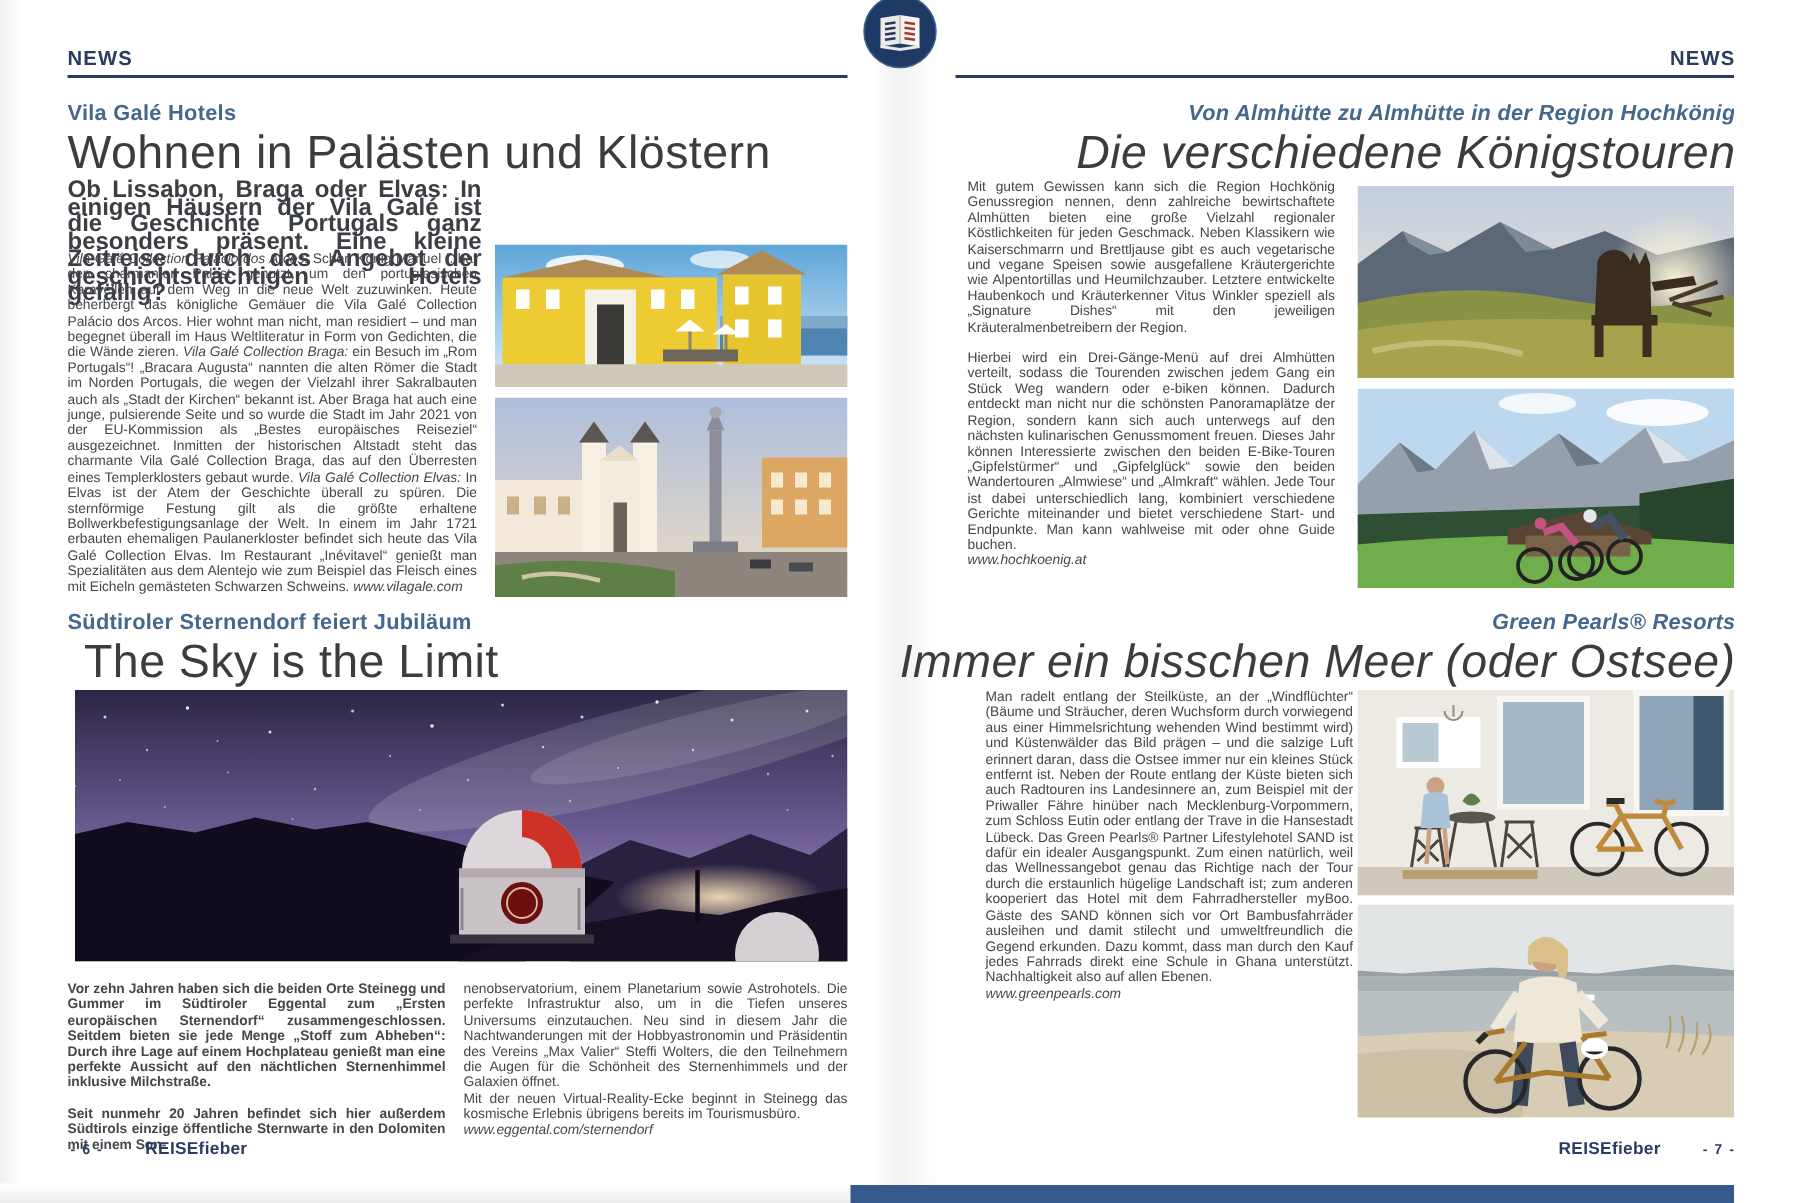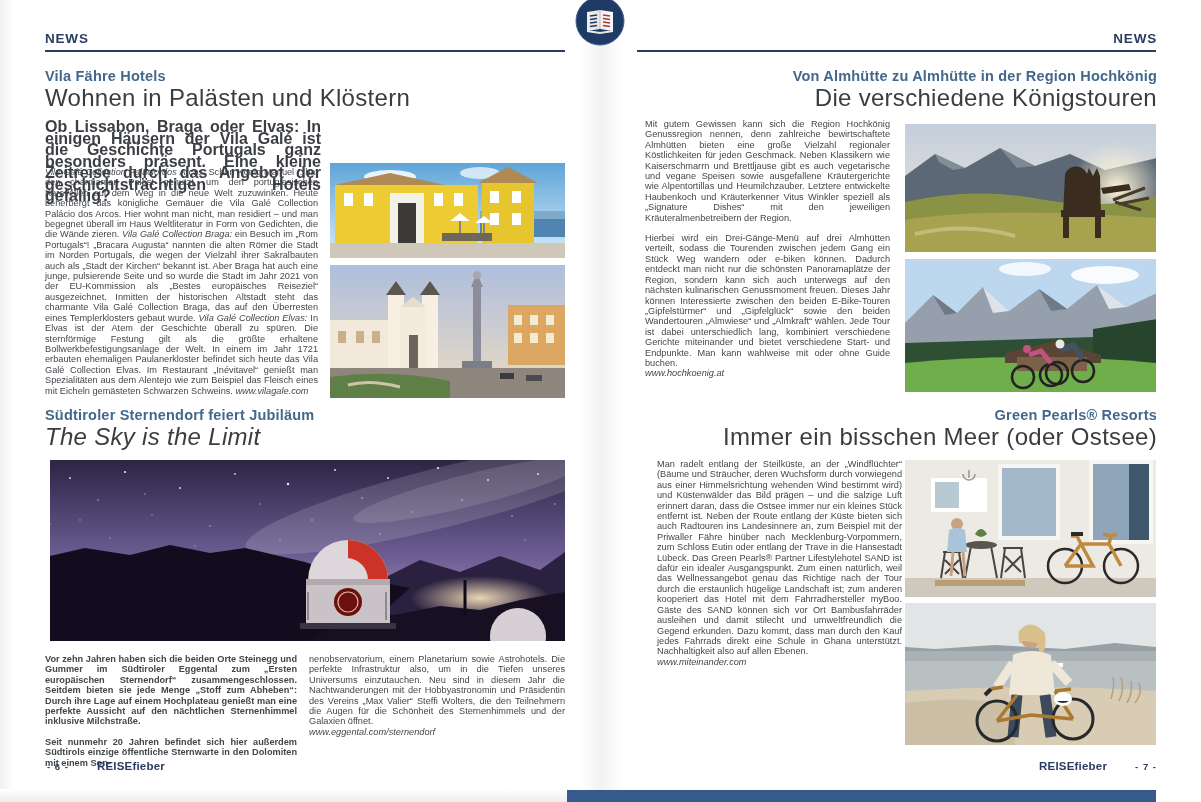--- a/index.html
+++ b/index.html
@@ -7,27 +7,27 @@
   }
   html,body{margin:0;padding:0;background:#ffffff;}
   .spread{position:relative;width:1156px;height:802px;background:#fff;overflow:hidden;
           font-family:"Liberation Sans","DejaVu Sans",sans-serif;color:var(--ink);}
   .abs{position:absolute;}
   
   .news{font-size:13.5px;font-weight:bold;letter-spacing:.8px;color:var(--navy);}
   .rule{height:2px;background:var(--navy);}
   
   .kicker{font-size:14.5px;font-weight:bold;color:var(--blue);letter-spacing:.2px;}
-  .headline{font-size:24px;color:var(--head);letter-spacing:.3px;white-space:nowrap;}
+  .headline{font-size:31px;color:var(--head);letter-spacing:.3px;white-space:nowrap;}
   .intro{font-size:16px;font-weight:bold;line-height:11.5px;text-align:justify;color:#3b3e42;}
   .body{font-size:9.2px;line-height:10.4px;text-align:justify;}
   .body p{margin:0;}
   .body p.gap{margin-bottom:10px;}
   .url{font-style:italic;}
-  .right-al{text-align:right;}
+  .right-al{text-align:right;font-style:italic;}
   figure{margin:0;padding:0;}
   figure svg{display:block;width:100%;height:100%;}
   
   .foot{display:flex;align-items:baseline;gap:28px;color:var(--brand);}
   .pageno{font-size:9.5px;font-weight:bold;letter-spacing:1px;}
   .brand{font-size:11.5px;font-weight:bold;letter-spacing:.2px;}
   
   .gutter{left:580px;top:0;width:42px;height:790px;
           background:linear-gradient(to right,rgba(0,0,0,0),rgba(60,60,70,.07) 50%,rgba(0,0,0,0));}
   .edge-l{left:0;top:0;width:14px;height:802px;background:linear-gradient(to right,rgba(0,0,0,.06),rgba(0,0,0,0));}
@@ -39,21 +39,21 @@
 </head>
 <body>
 
 <div class="spread">
 
   <div class="abs" style="left:0;top:0;width:600px;height:790px;">
     <div class="abs news" style="left:45px;top:31px;">NEWS</div>
     <div class="abs rule" style="left:45px;top:50px;width:520px;"></div>
 
     <div>
-      <div class="abs kicker" style="left:45px;top:68px;">Vila Fähre Hotels</div>
+      <div class="abs kicker" style="left:45px;top:68px;">Vila Galé Hotels</div>
       <div class="abs headline" style="left:45px;top:84px;">Wohnen in Palästen und Klöstern</div>
       <div class="abs intro" style="left:45px;top:121px;width:276px;">Ob Lissabon, Braga oder Elvas: In einigen Häusern der Vila Galé ist die Geschichte Portugals ganz besonders präsent. Eine kleine Zeitreise durch das Angebot der geschichtsträchtigen Hotels gefällig?</div>
       <div class="abs body" style="left:45px;top:167px;width:273px;"><i>Vila Galé Collection Palácio dos Arcos:</i><span> Schon König Manuel I. hat den charmanten Palast genutzt, um den portugiesischen Karavellen auf dem Weg in die neue Welt zuzuwinken. Heute beherbergt das königliche Gemäuer die Vila Galé Collection Palácio dos Arcos. Hier wohnt man nicht, man residiert – und man begegnet überall im Haus Weltliteratur in Form von Gedichten, die die Wände zieren. </span><i>Vila Galé Collection Braga:</i><span> ein Besuch im „Rom Portugals“! „Bracara Augusta“ nannten die alten Römer die Stadt im Norden Portugals, die wegen der Vielzahl ihrer Sakralbauten auch als „Stadt der Kirchen“ bekannt ist. Aber Braga hat auch eine junge, pulsierende Seite und so wurde die Stadt im Jahr 2021 von der EU-Kommission als „Bestes europäisches Reiseziel“ ausgezeichnet. Inmitten der historischen Altstadt steht das charmante Vila Galé Collection Braga, das auf den Überresten eines Templerklosters gebaut wurde. </span><i>Vila Galé Collection Elvas:</i><span> In Elvas ist der Atem der Geschichte überall zu spüren. Die sternförmige Festung gilt als die größte erhaltene Bollwerkbefestigungsanlage der Welt. In einem im Jahr 1721 erbauten ehemaligen Paulanerkloster befindet sich heute das Vila Galé Collection Elvas. Im Restaurant „Inévitavel“ genießt man Spezialitäten aus dem Alentejo wie zum Beispiel das Fleisch eines mit Eicheln gemästeten Schwarzen Schweins. </span><i>www.vilagale.com</i></div>
 
       <figure class="abs" style="left:330px;top:163px;width:235px;height:95px;">
         <svg viewBox="0 0 235 95" preserveAspectRatio="none">
           <defs>
             <linearGradient id="sky1" x1="0" y1="0" x2="0" y2="1">
               <stop offset="0" stop-color="#5ea5d8"></stop>
                 <stop offset="1" stop-color="#d9ecf8"></stop>
@@ -123,21 +123,21 @@
           <path d="M0,112 Q60,104 120,116 L120,133 L0,133 Z" fill="#5e7f46"></path>
           <path d="M18,120 Q40,114 70,122" stroke="#cfc4a8" stroke-width="3" fill="none"></path>
           <rect x="170" y="108" width="14" height="6" fill="#3a3a40"></rect>
             <rect x="196" y="110" width="16" height="6" fill="#4a4a52"></rect>
         </svg>
       </figure>
     </div>
 
     <div>
       <div class="abs kicker" style="left:45px;top:407px;">Südtiroler Sternendorf feiert Jubiläum</div>
-      <div class="abs headline" style="left:45px;top:423px;font-style:italic;">The Sky is the Limit</div>
+      <div class="abs headline" style="left:56px;top:423px;">The Sky is the Limit</div>
 
       <figure class="abs" style="left:50px;top:460px;width:515px;height:181px;">
         <svg viewBox="0 0 515 181" preserveAspectRatio="none">
           <defs>
             <linearGradient id="nsky" x1="0" y1="0" x2="0" y2="1">
               <stop offset="0" stop-color="#2c2544"></stop>
                 <stop offset=".55" stop-color="#6e5f96"></stop>
                 <stop offset="1" stop-color="#c9a3bb"></stop>
             </linearGradient>
             <radialGradient id="glow" cx=".5" cy=".5" r=".5">
@@ -197,20 +197,21 @@
           <line x1="415" y1="120" x2="415" y2="155" stroke="#0e0a16" stroke-width="3"></line>
         </svg>
       </figure>
 
       <div class="abs body" style="left:45px;top:654px;width:252px;font-weight:bold;">
         <p class="gap">Vor zehn Jahren haben sich die beiden Orte Steinegg und Gummer im Südtiroler Eggental zum „Ersten europäischen Sternendorf“ zusammengeschlossen. Seitdem bieten sie jede Menge „Stoff zum Abheben“: Durch ihre Lage auf einem Hochplateau genießt man eine perfekte Aussicht auf den nächtlichen Sternenhimmel inklusive Milchstraße.</p>
         <p>Seit nunmehr 20 Jahren befindet sich hier außerdem Südtirols einzige öffentliche Sternwarte in den Dolomiten mit einem Son-</p>
       </div>
       <div class="abs body" style="left:309px;top:654px;width:256px;">
         <p>nenobservatorium, einem Planetarium sowie Astrohotels. Die perfekte Infrastruktur also, um in die Tiefen unseres Universums einzutauchen. Neu sind in diesem Jahr die Nachtwanderungen mit der Hobbyastronomin und Präsidentin des Vereins „Max Valier“ Steffi Wolters, die den Teilnehmern die Augen für die Schönheit des Sternenhimmels und der Galaxien öffnet.</p>
+        <p>Mit der neuen Virtual-Reality-Ecke beginnt in Steinegg das kosmische Erlebnis übrigens bereits im Tourismusbüro.</p>
         <p class="url">www.eggental.com/sternendorf</p>
       </div>
     </div>
 
     <div class="abs foot" style="left:47px;top:760px;">
       <span class="pageno">- 6 -</span>
       <span class="brand">REISEfieber</span>
     </div>
   </div>
 
@@ -285,21 +286,21 @@
         </svg>
       </figure>
     </div>
 
     <div>
       <div class="abs kicker right-al" style="right:44px;top:407px;">Green Pearls® Resorts</div>
       <div class="abs headline right-al" style="right:44px;top:423px;">Immer ein bisschen Meer (oder Ostsee)</div>
 
       <div class="abs body" style="left:57px;top:459px;width:245px;">
         <p>Man radelt entlang der Steilküste, an der „Windflüchter“ (Bäume und Sträucher, deren Wuchsform durch vorwiegend aus einer Himmelsrichtung wehenden Wind bestimmt wird) und Küstenwälder das Bild prägen – und die salzige Luft erinnert daran, dass die Ostsee immer nur ein kleines Stück entfernt ist. Neben der Route entlang der Küste bieten sich auch Radtouren ins Landesinnere an, zum Beispiel mit der Priwaller Fähre hinüber nach Mecklenburg-Vorpommern, zum Schloss Eutin oder entlang der Trave in die Hansestadt Lübeck. Das Green Pearls® Partner Lifestylehotel SAND ist dafür ein idealer Ausgangspunkt. Zum einen natürlich, weil das Wellnessangebot genau das Richtige nach der Tour durch die erstaunlich hügelige Landschaft ist; zum anderen kooperiert das Hotel mit dem Fahrradhersteller myBoo. Gäste des SAND können sich vor Ort Bambusfahrräder ausleihen und damit stilecht und umweltfreundlich die Gegend erkunden. Dazu kommt, dass man durch den Kauf jedes Fahrrads direkt eine Schule in Ghana unterstützt. Nachhaltigkeit also auf allen Ebenen.</p>
-        <p class="url">www.miteinander.com</p>
+        <p class="url">www.greenpearls.com</p>
       </div>
 
       <figure class="abs" style="left:305px;top:460px;width:252px;height:137px;">
         <svg viewBox="0 0 252 137" preserveAspectRatio="none">
           <rect width="252" height="137" fill="#eceae3"></rect>
           <rect x="0" y="118" width="252" height="19" fill="#cfc9bd"></rect>
           <rect x="95" y="6" width="58" height="72" fill="#a3b8c8"></rect>
             <rect x="95" y="6" width="58" height="72" fill="none" stroke="#f7f6f2" stroke-width="4"></rect>
           <rect x="186" y="2" width="60" height="80" fill="#8fa6ba"></rect>
             <rect x="186" y="2" width="60" height="80" fill="none" stroke="#f7f6f2" stroke-width="4"></rect>

